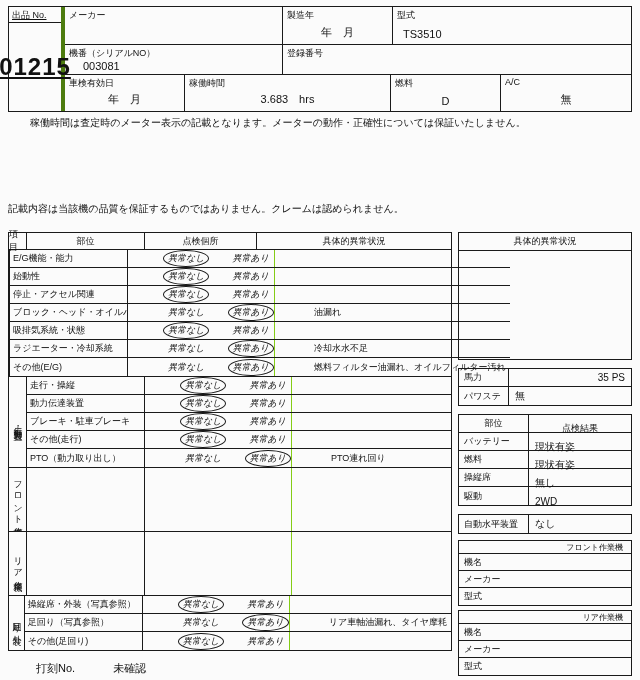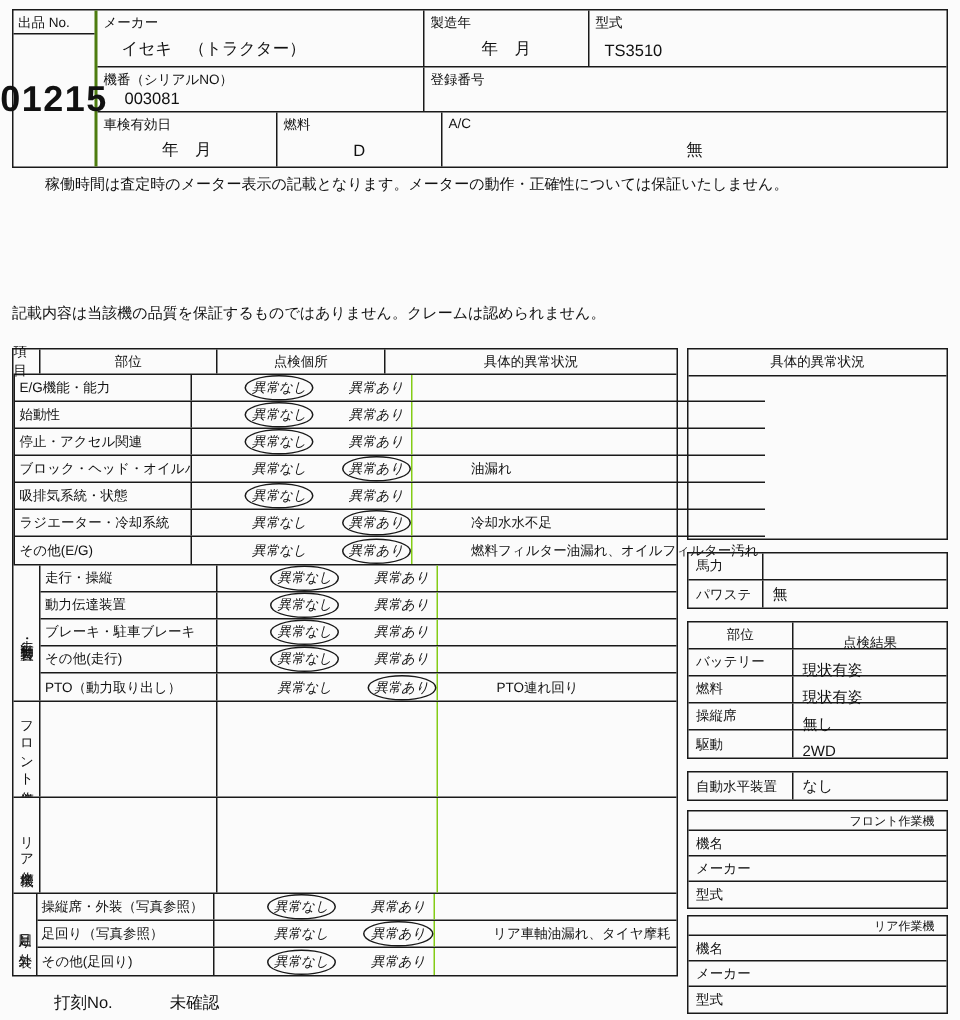--- a/index.html
+++ b/index.html
@@ -11,21 +11,21 @@
     font-size: 10px;
     position: relative;
     overflow: hidden;
   }
 
   
   .header-table {
     position: absolute; left: 8px; top: 6px; width: 624px; height: 106px;
     border: 1px solid #1a1a1a; display: flex; background: transparent;
   }
-  .lot-box { width: 56px; border-right: 2px solid #4d7c0f; display: flex; flex-direction: column; }
+  .lot-box { width: 56px; border-right: 4px solid #4d7c0f; display: flex; flex-direction: column; text-decoration: underline; }
   .lot-label { height: 16px; border-bottom: 1px solid #1a1a1a; font-size: 9px; padding: 2px 3px; white-space: nowrap; overflow: hidden; }
   .lot-number { flex: 1; display: flex; align-items: center; justify-content: center; font-size: 24px; font-weight: bold; letter-spacing: 1px; }
   .header-grid { flex: 1; display: flex; flex-direction: column; }
   .h-row { display: flex; }
   .h-row:not(:last-child) { border-bottom: 1px solid #1a1a1a; }
   .h-cell { border-right: 1px solid #1a1a1a; padding: 2px 4px; display: flex; flex-direction: column; overflow: hidden; }
   .h-cell:last-child { border-right: none; }
   .h-cell.grow { flex: 1; }
   .h-label { font-size: 9px; white-space: nowrap; }
   .h-value { font-size: 11px; margin-top: auto; margin-bottom: 2px; white-space: nowrap; }
@@ -107,21 +107,20 @@
 
 <div class="header-table">
   <div class="lot-box">
     <div class="lot-label">出品 No.</div>
     <div class="lot-number">01215</div>
   </div>
   <div class="header-grid">
     <div class="h-row" style="height:38px">
       <div class="h-cell" style="width:218px">
         <div class="h-label">メーカー</div>
-        <div class="h-value ind12">イセキ　（トラクター）</div>
       </div>
       <div class="h-cell" style="width:110px">
         <div class="h-label">製造年</div>
         <div class="h-value center">年　月</div>
       </div>
       <div class="h-cell grow">
         <div class="h-label">型式</div>
         <div class="h-value ind6">TS3510</div>
       </div>
     </div>
@@ -132,20 +131,24 @@
       </div>
       <div class="h-cell grow">
         <div class="h-label">登録番号</div>
         <div class="h-value"></div>
       </div>
     </div>
     <div class="h-row" style="height:36px">
       <div class="h-cell" style="width:120px">
         <div class="h-label">車検有効日</div>
         <div class="h-value center">年　月</div>
+      </div>
+      <div class="h-cell" style="width:206px">
+        <div class="h-label">稼働時間</div>
+        <div class="h-value center">3.683　hrs</div>
       </div>
       <div class="h-cell" style="width:110px">
         <div class="h-label">燃料</div>
         <div class="h-value center">D</div>
       </div>
       <div class="h-cell grow">
         <div class="h-label">A/C</div>
         <div class="h-value center">無</div>
       </div>
     </div>
@@ -327,20 +330,21 @@
 <div class="right-panel">
 
   <div class="rp-box">
     <div class="rp-abn-title">具体的異常状況</div>
     <div class="rp-abn-body"></div>
   </div>
 
   <div class="rp-box rp-kv-box">
     <div class="rp-kv">
       <div class="k">馬力</div>
+      <div class="v right">35 PS</div>
     </div>
     <div class="rp-kv">
       <div class="k">パワステ</div>
       <div class="v">無</div>
     </div>
   </div>
 
   <div class="rp-box res-box">
     <div class="res-row head">
       <div class="rc1">部位</div>

